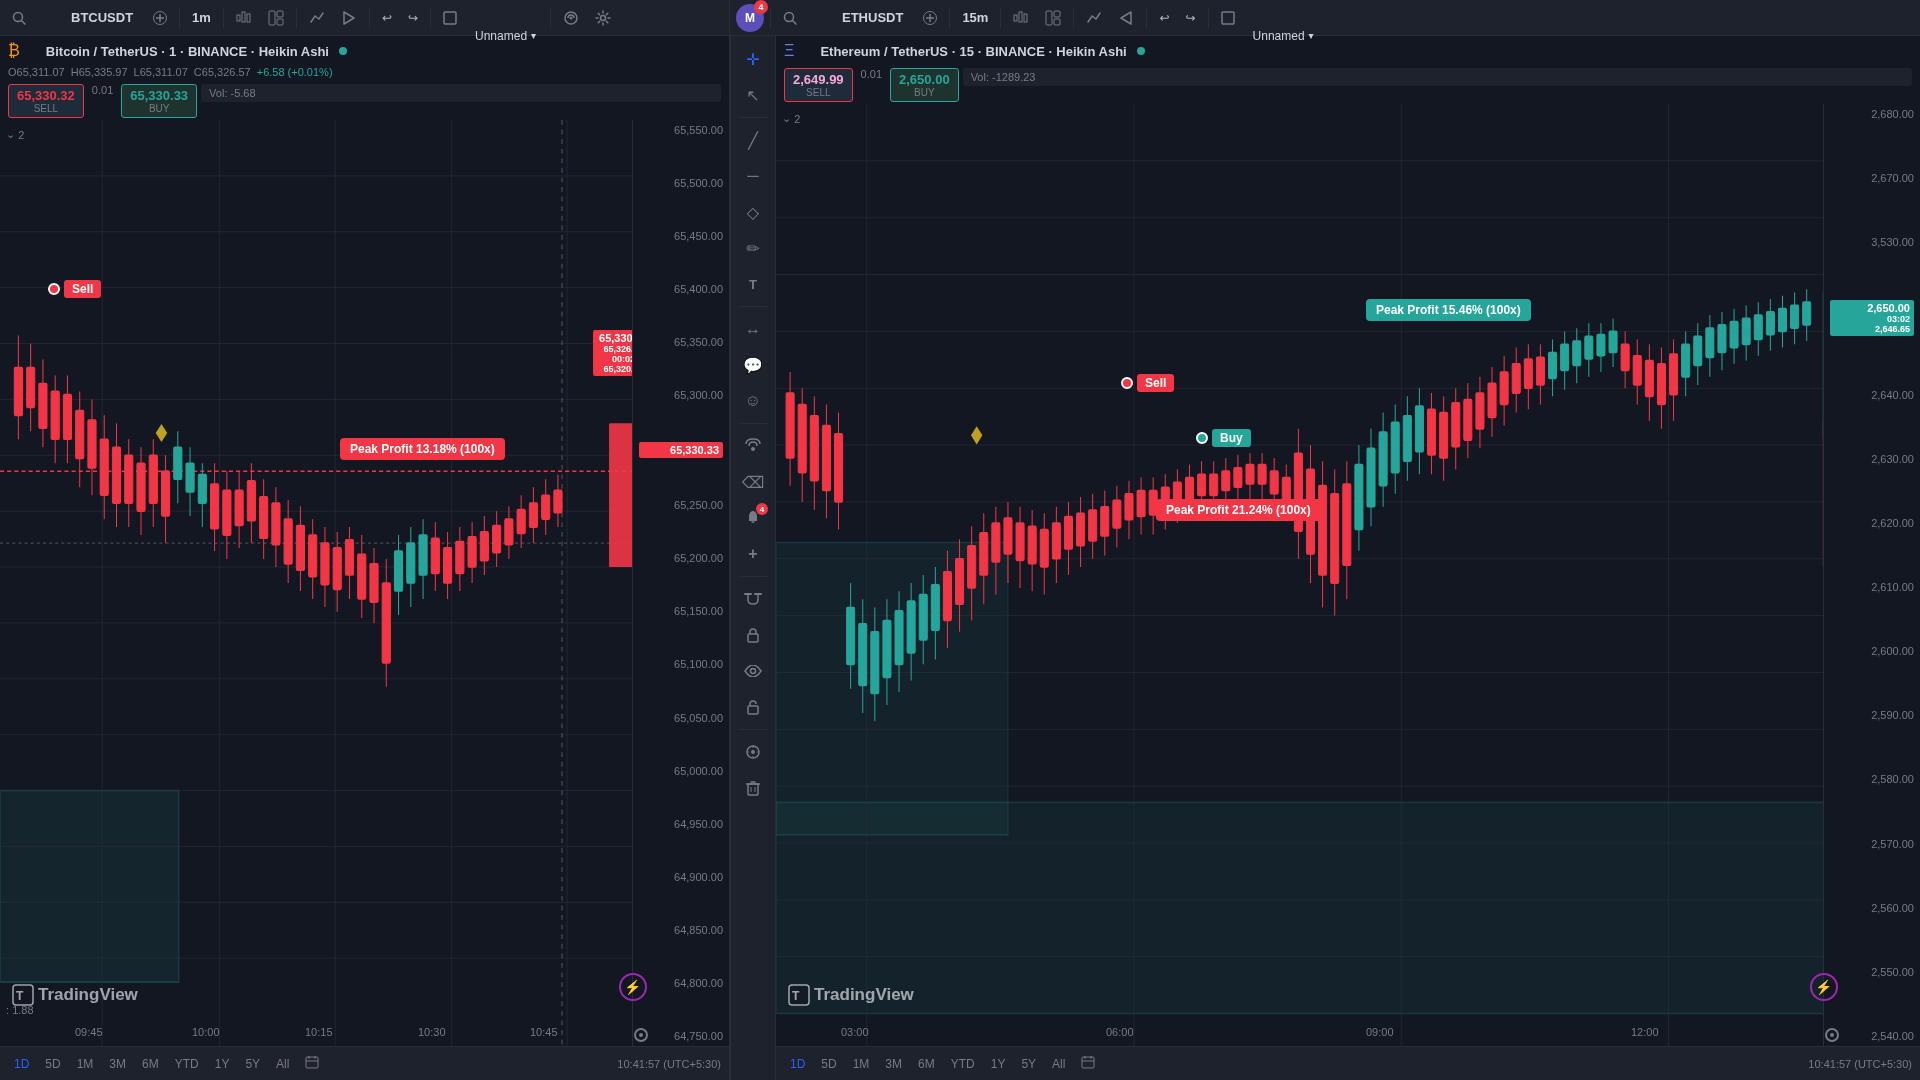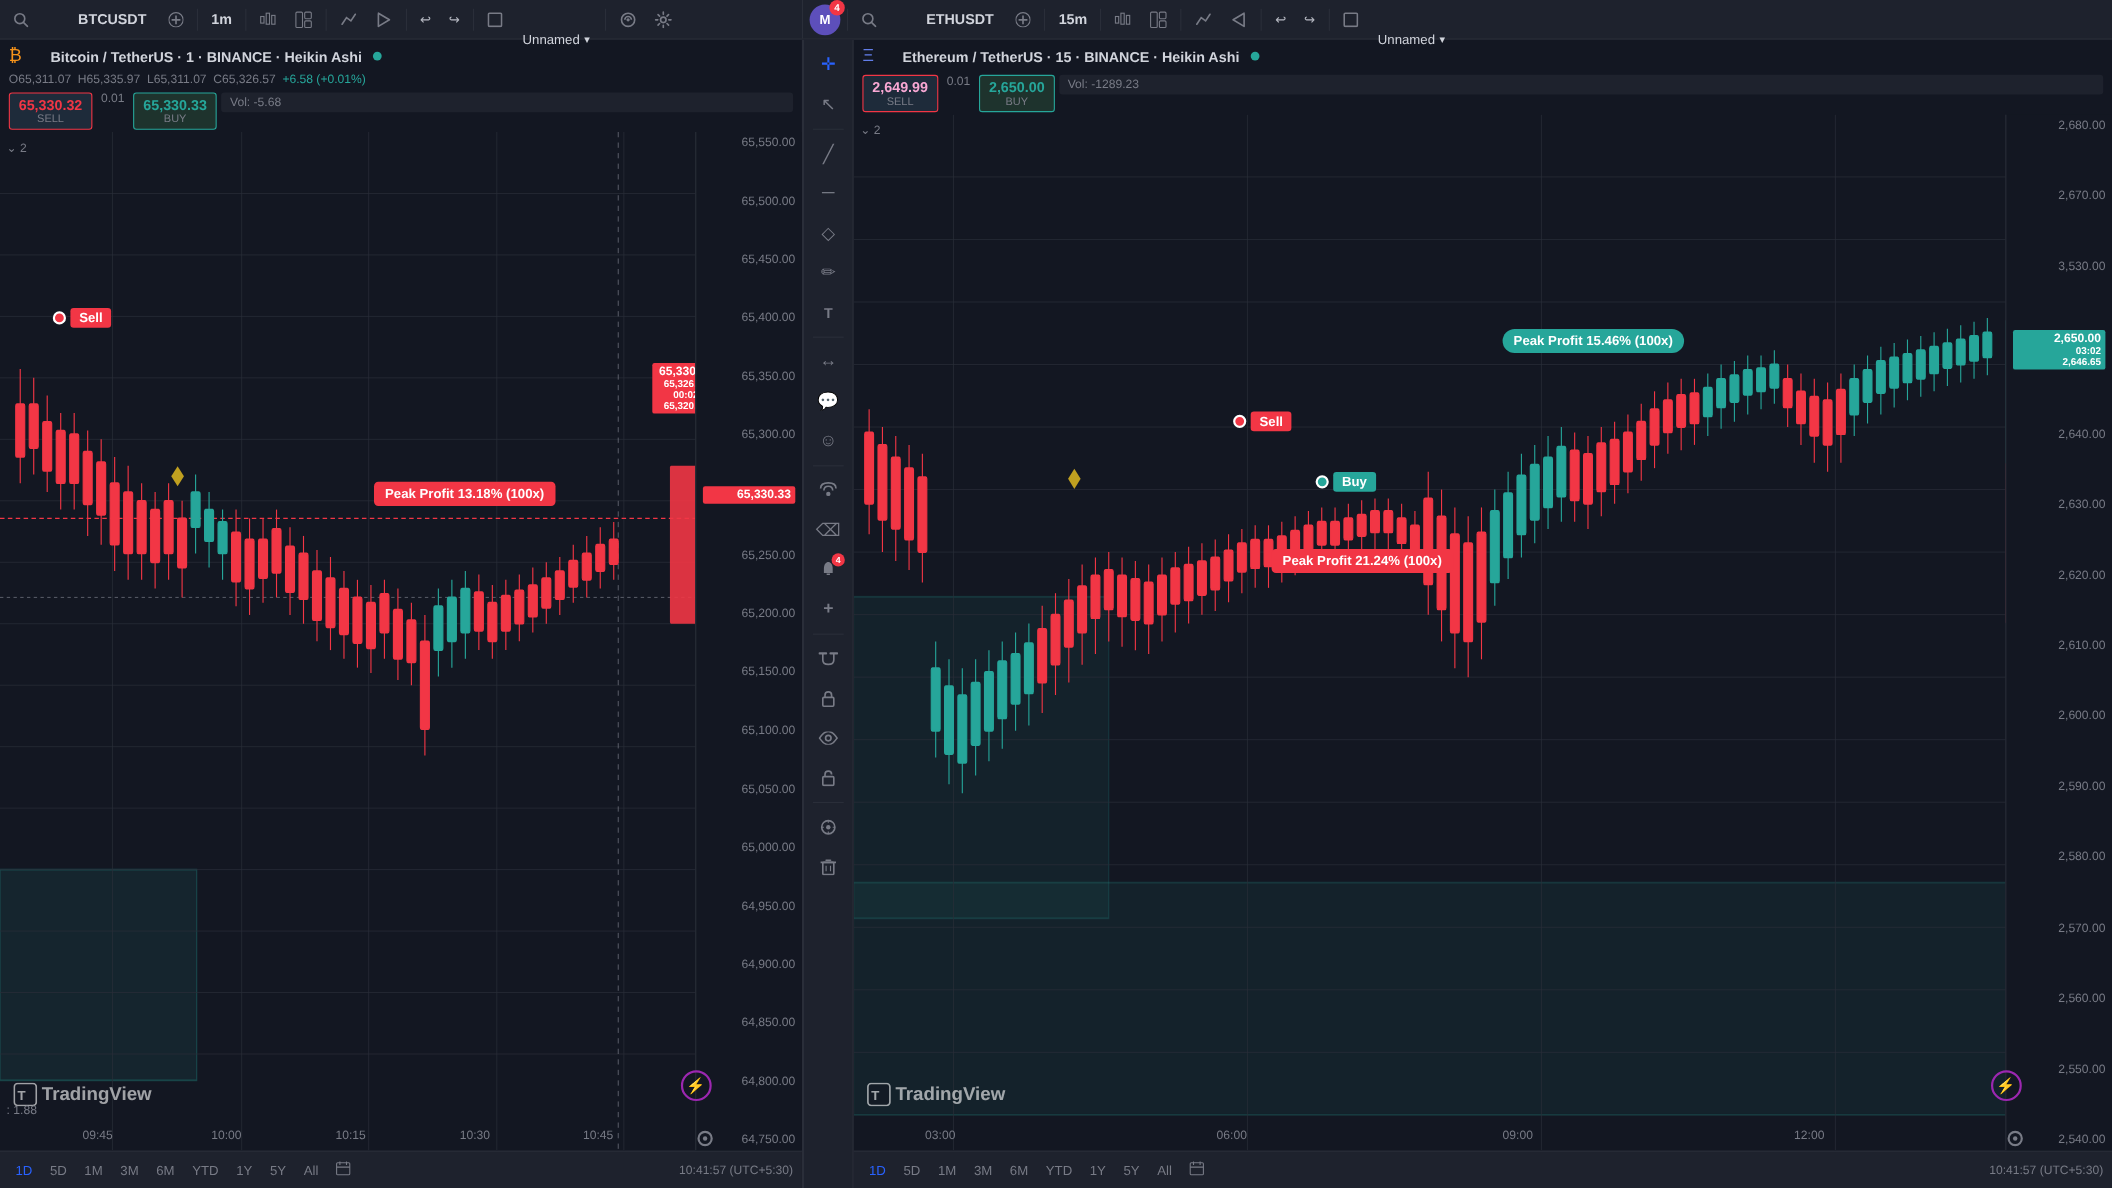--- a/index.html
+++ b/index.html
@@ -1232,21 +1232,21 @@
       <div style="position:absolute;top:270px;left:345px;display:flex;align-items:center;gap:4px;">
         <div class="signal-dot-red"></div>
         <div class="signal-label-red">Sell</div>
       </div>
 
       <div style="position:absolute;top:325px;left:420px;display:flex;align-items:center;gap:4px;">
         <div class="signal-dot-green"></div>
         <div class="signal-label-green">Buy</div>
       </div>
 
-      <div class="peak-profit-label green" style="top:195px;left:590px;border-radius:11px;">Peak Profit 15.46% (100x)</div>
+      <div class="peak-profit-label green" style="top:195px;left:590px;">Peak Profit 15.46% (100x)</div>
 
       <div class="peak-profit-label" style="top:395px;left:380px;">Peak Profit 21.24% (100x)</div>
 
       <div class="price-scale">
         <div class="price-label">2,680.00</div>
         <div class="price-label">2,670.00</div>
         <div class="price-label">3,530.00</div>
         <div class="price-label highlighted-green">
           <div>2,650.00</div>
           <div style="font-size:9px;">03:02</div>

